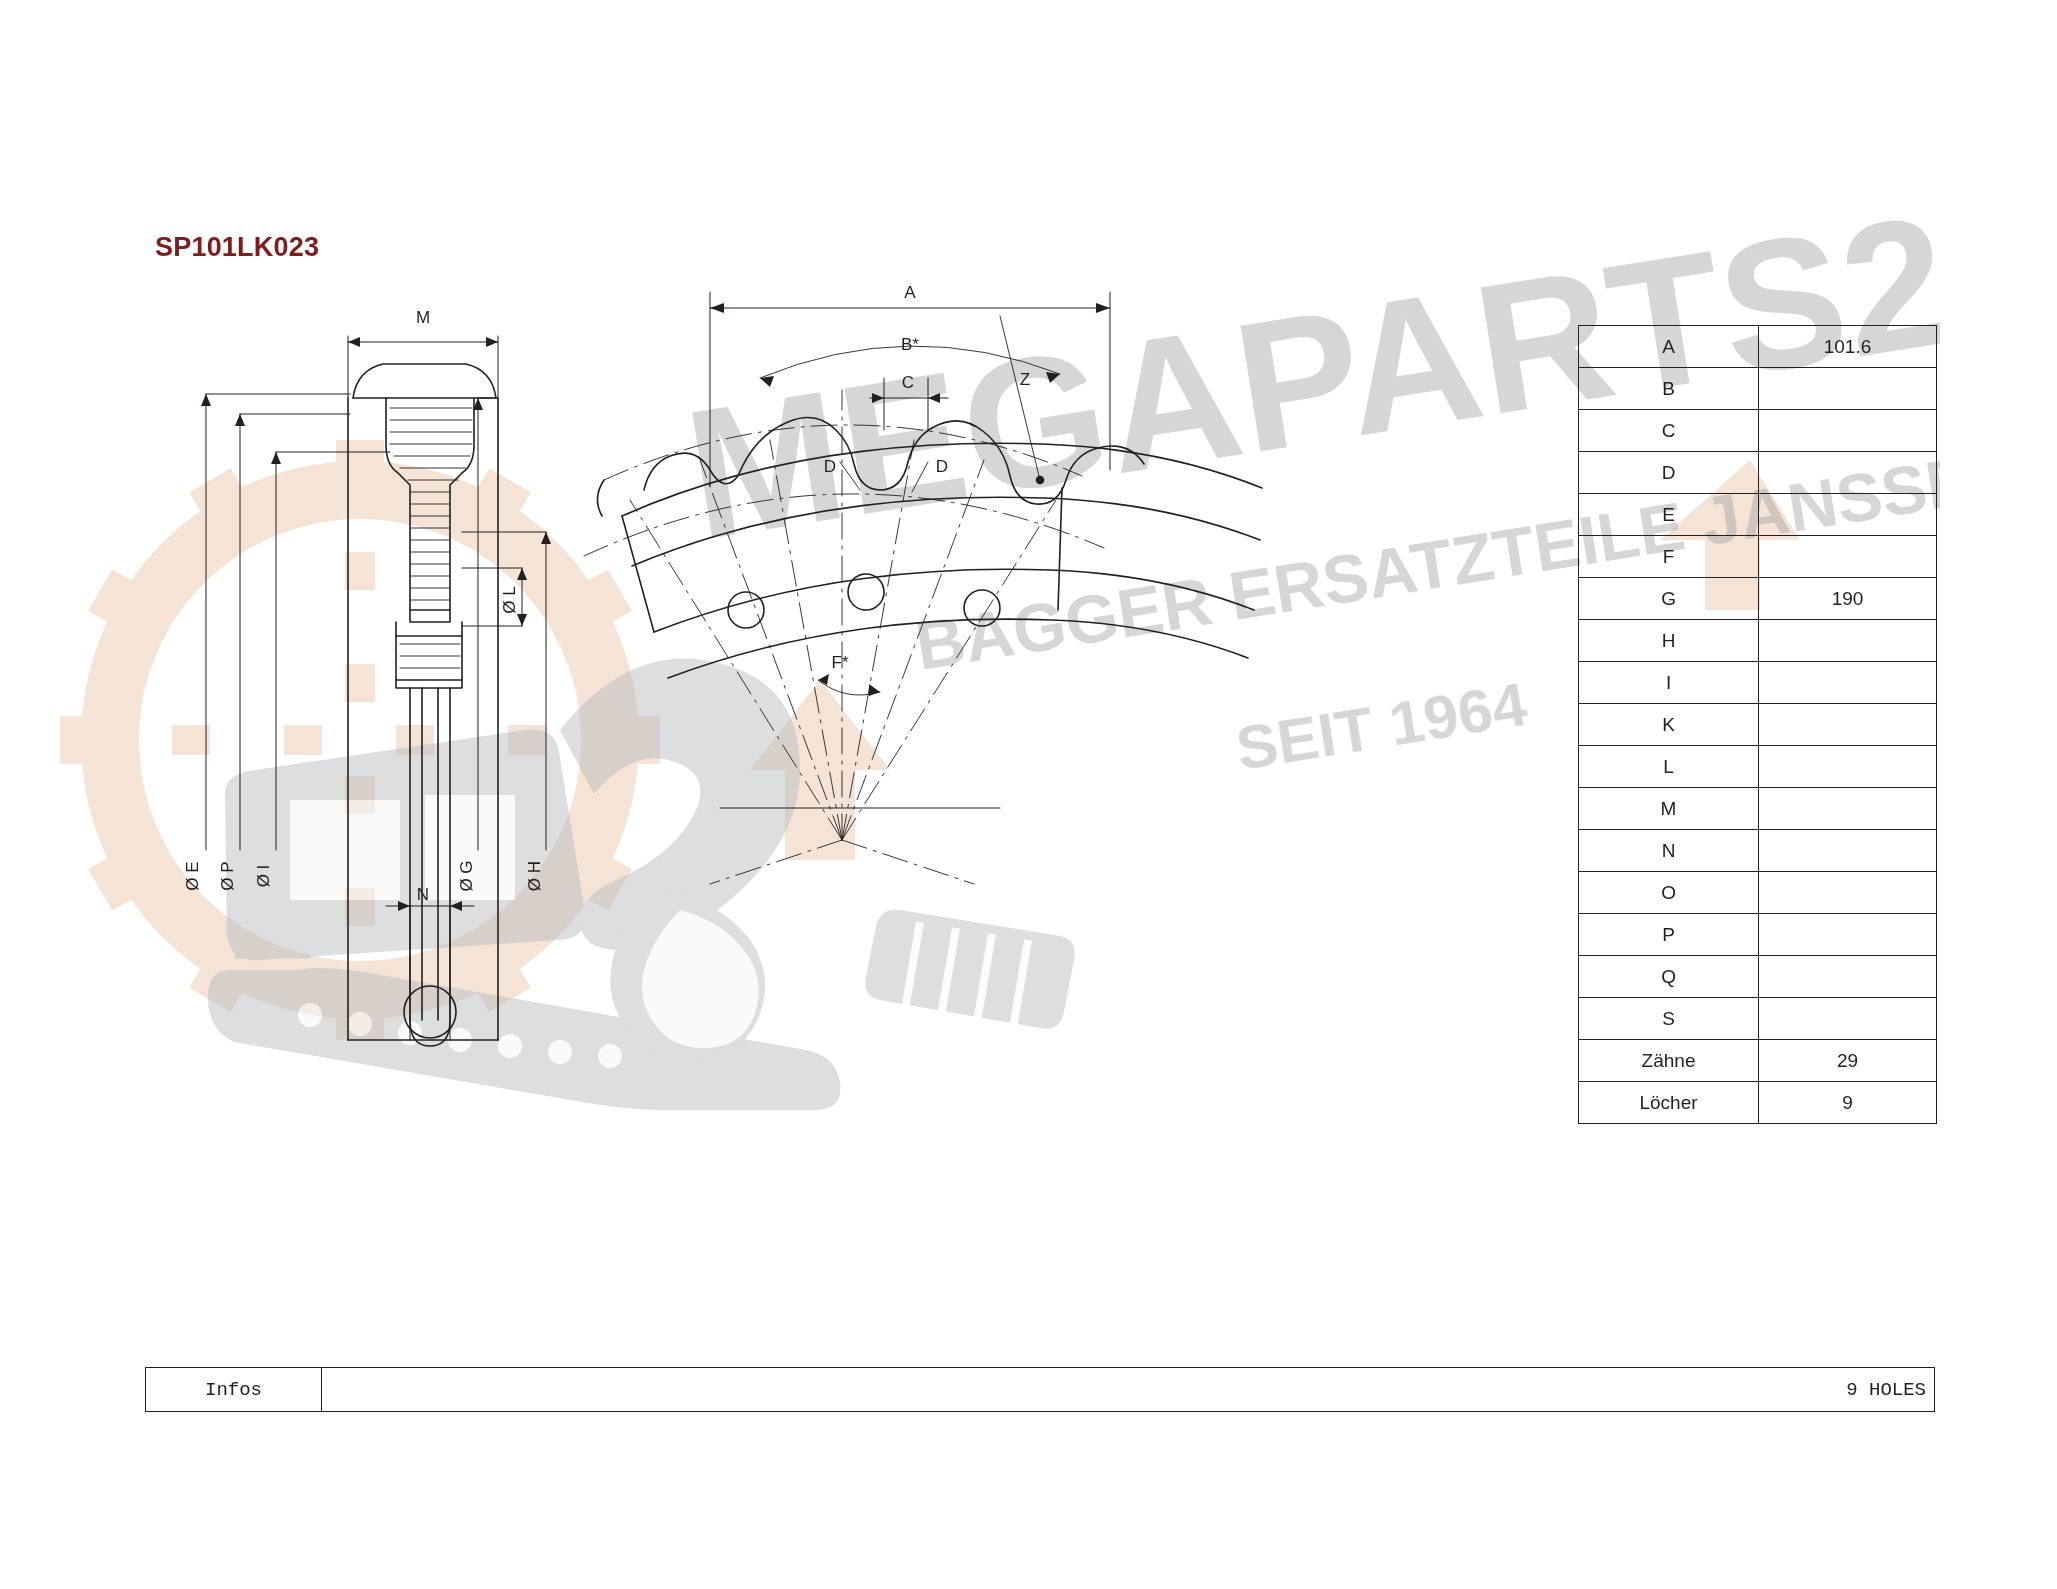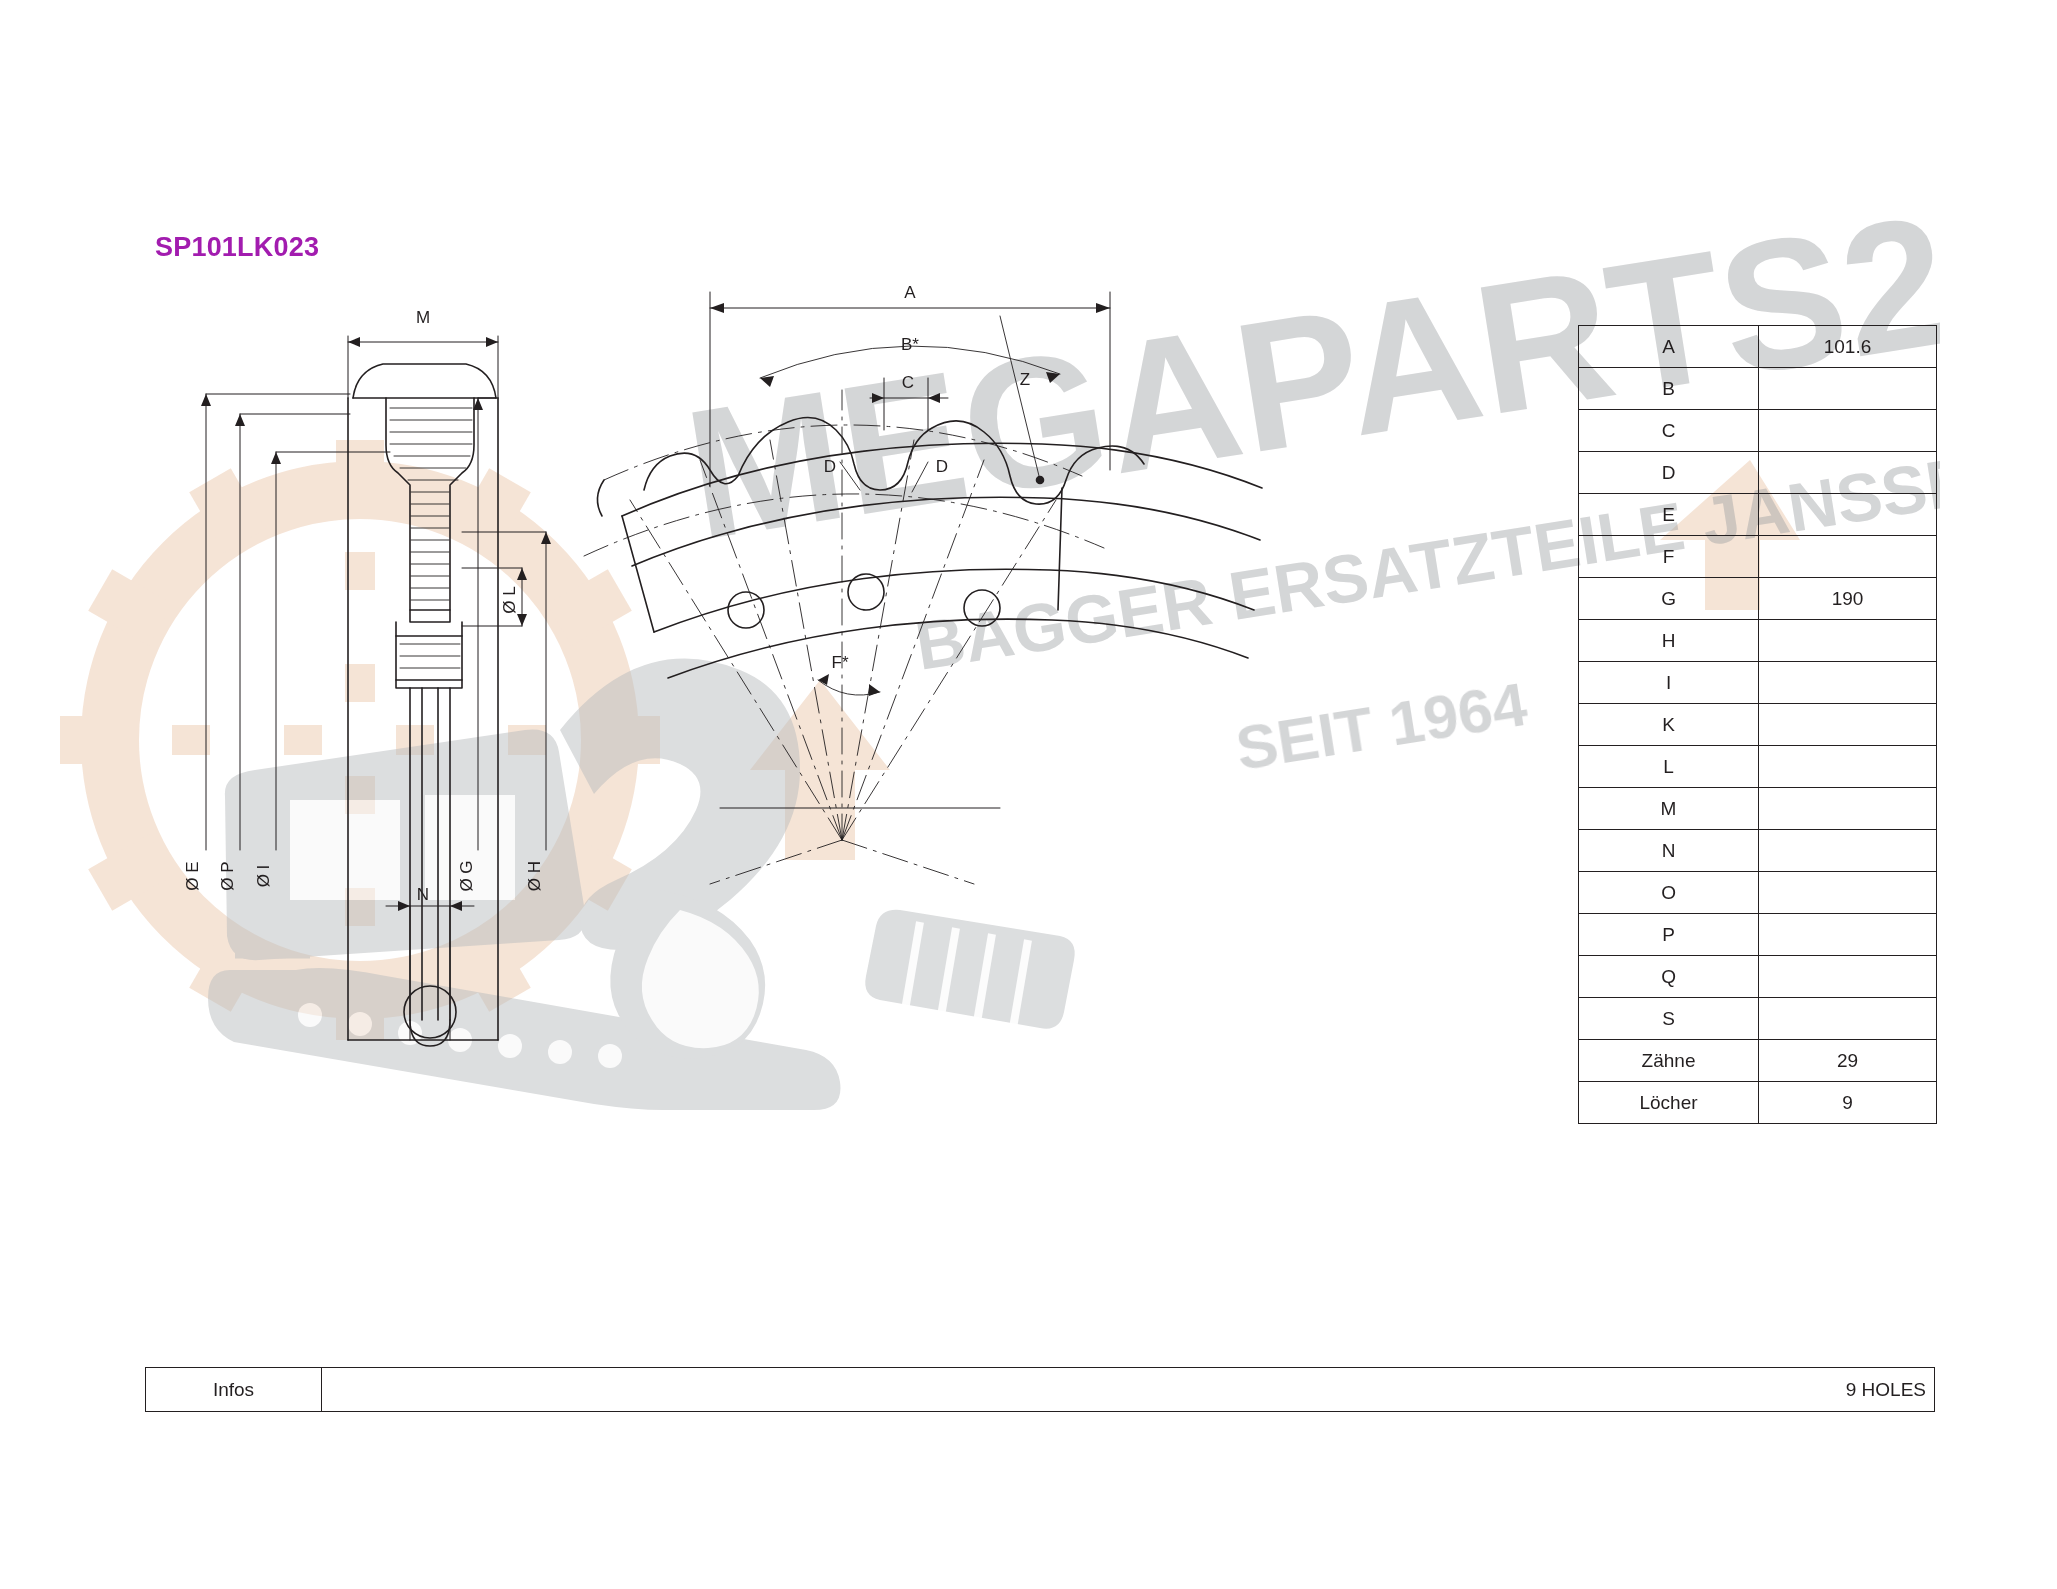--- a/index.html
+++ b/index.html
@@ -23,21 +23,21 @@
     background: #ffffff;
   }
 
   
   #part-title {
     position: absolute;
     left: 155px;
     top: 232px;
     font-size: 27px;
     font-weight: bold;
-    color: #a21caf;
+    color: #7f1d1d;
     letter-spacing: 0.2px;
   }
 
   
   #watermark {
     position: absolute;
     left: 60px;
     top: 210px;
     width: 1880px;
     height: 950px;
@@ -78,20 +78,21 @@
   #dim-table td.value-cell { width: 178px; }
 
   
   #infos-table {
     position: absolute;
     left: 145px;
     top: 1367px;
     width: 1790px;
     border-collapse: collapse;
     z-index: 3;
+    font-family: Liberation Mono, monospace;
   }
   #infos-table td {
     border: 1px solid #231f20;
     height: 43px;
     font-size: 19px;
     color: #231f20;
     padding: 0 8px;
     vertical-align: middle;
   }
   #infos-table td.infos-label {

